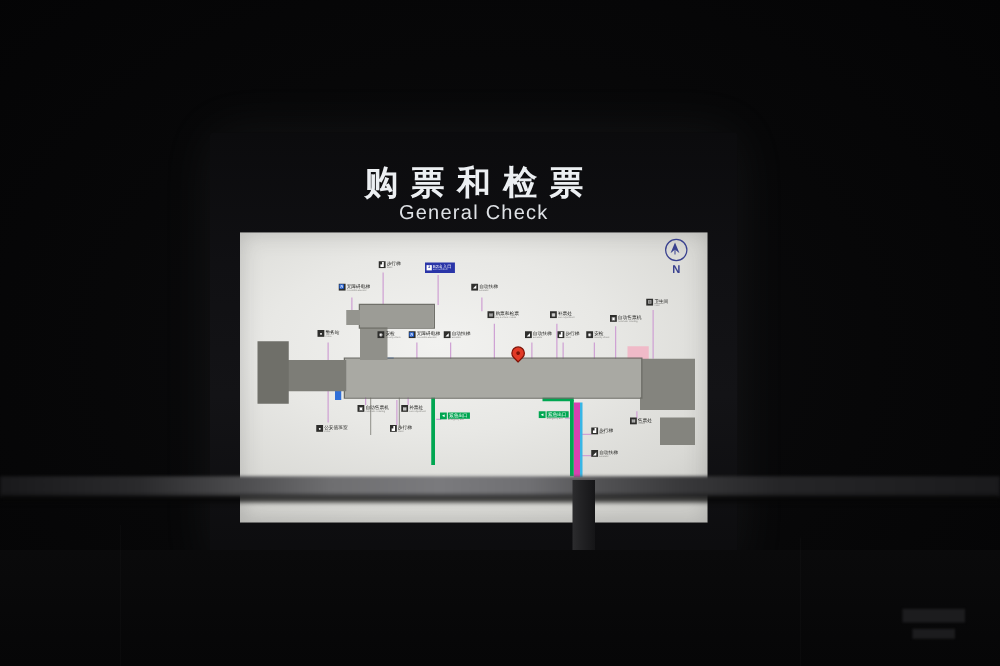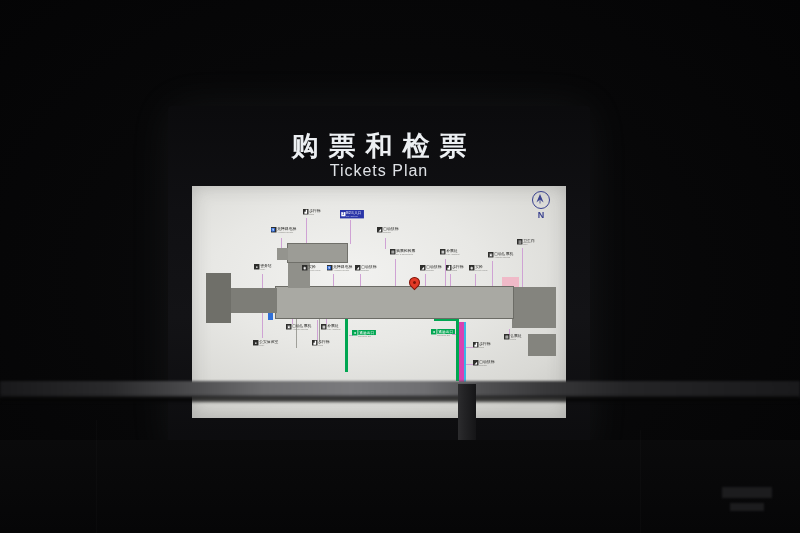--- a/index.html
+++ b/index.html
@@ -55,21 +55,21 @@
   .faint-glyph{position:absolute;background:#1c1c1e;filter:blur(1px);}
   .seam{position:absolute;background:rgba(255,255,255,0.018);}
 </style>
 </head>
 <body>
 
 <div id="stage">
 
   <div id="sign">
     <div id="sign-title">购票和检票</div>
-    <div id="sign-subtitle">Tickets Plan</div>
+    <div id="sign-subtitle">General Check</div>
   </div>
 
   <div id="map"></div>
 
   <div id="anno">
       <div class="leader" style="left: 509px; top: 329px; width: 0.7px; height: 6px;"></div>
       <div class="leader" style="left: 464px; top: 364px; width: 9px; height: 0.7px;"></div>
       <div class="leader" style="left: 464px; top: 347px; width: 9px; height: 0.7px;"></div>
       <div class="leader" style="left: 452px; top: 334px; width: 5px; height: 0.7px;"></div>
       <div class="leader" style="left: 349px; top: 335px; width: 4px; height: 0.7px;"></div>

